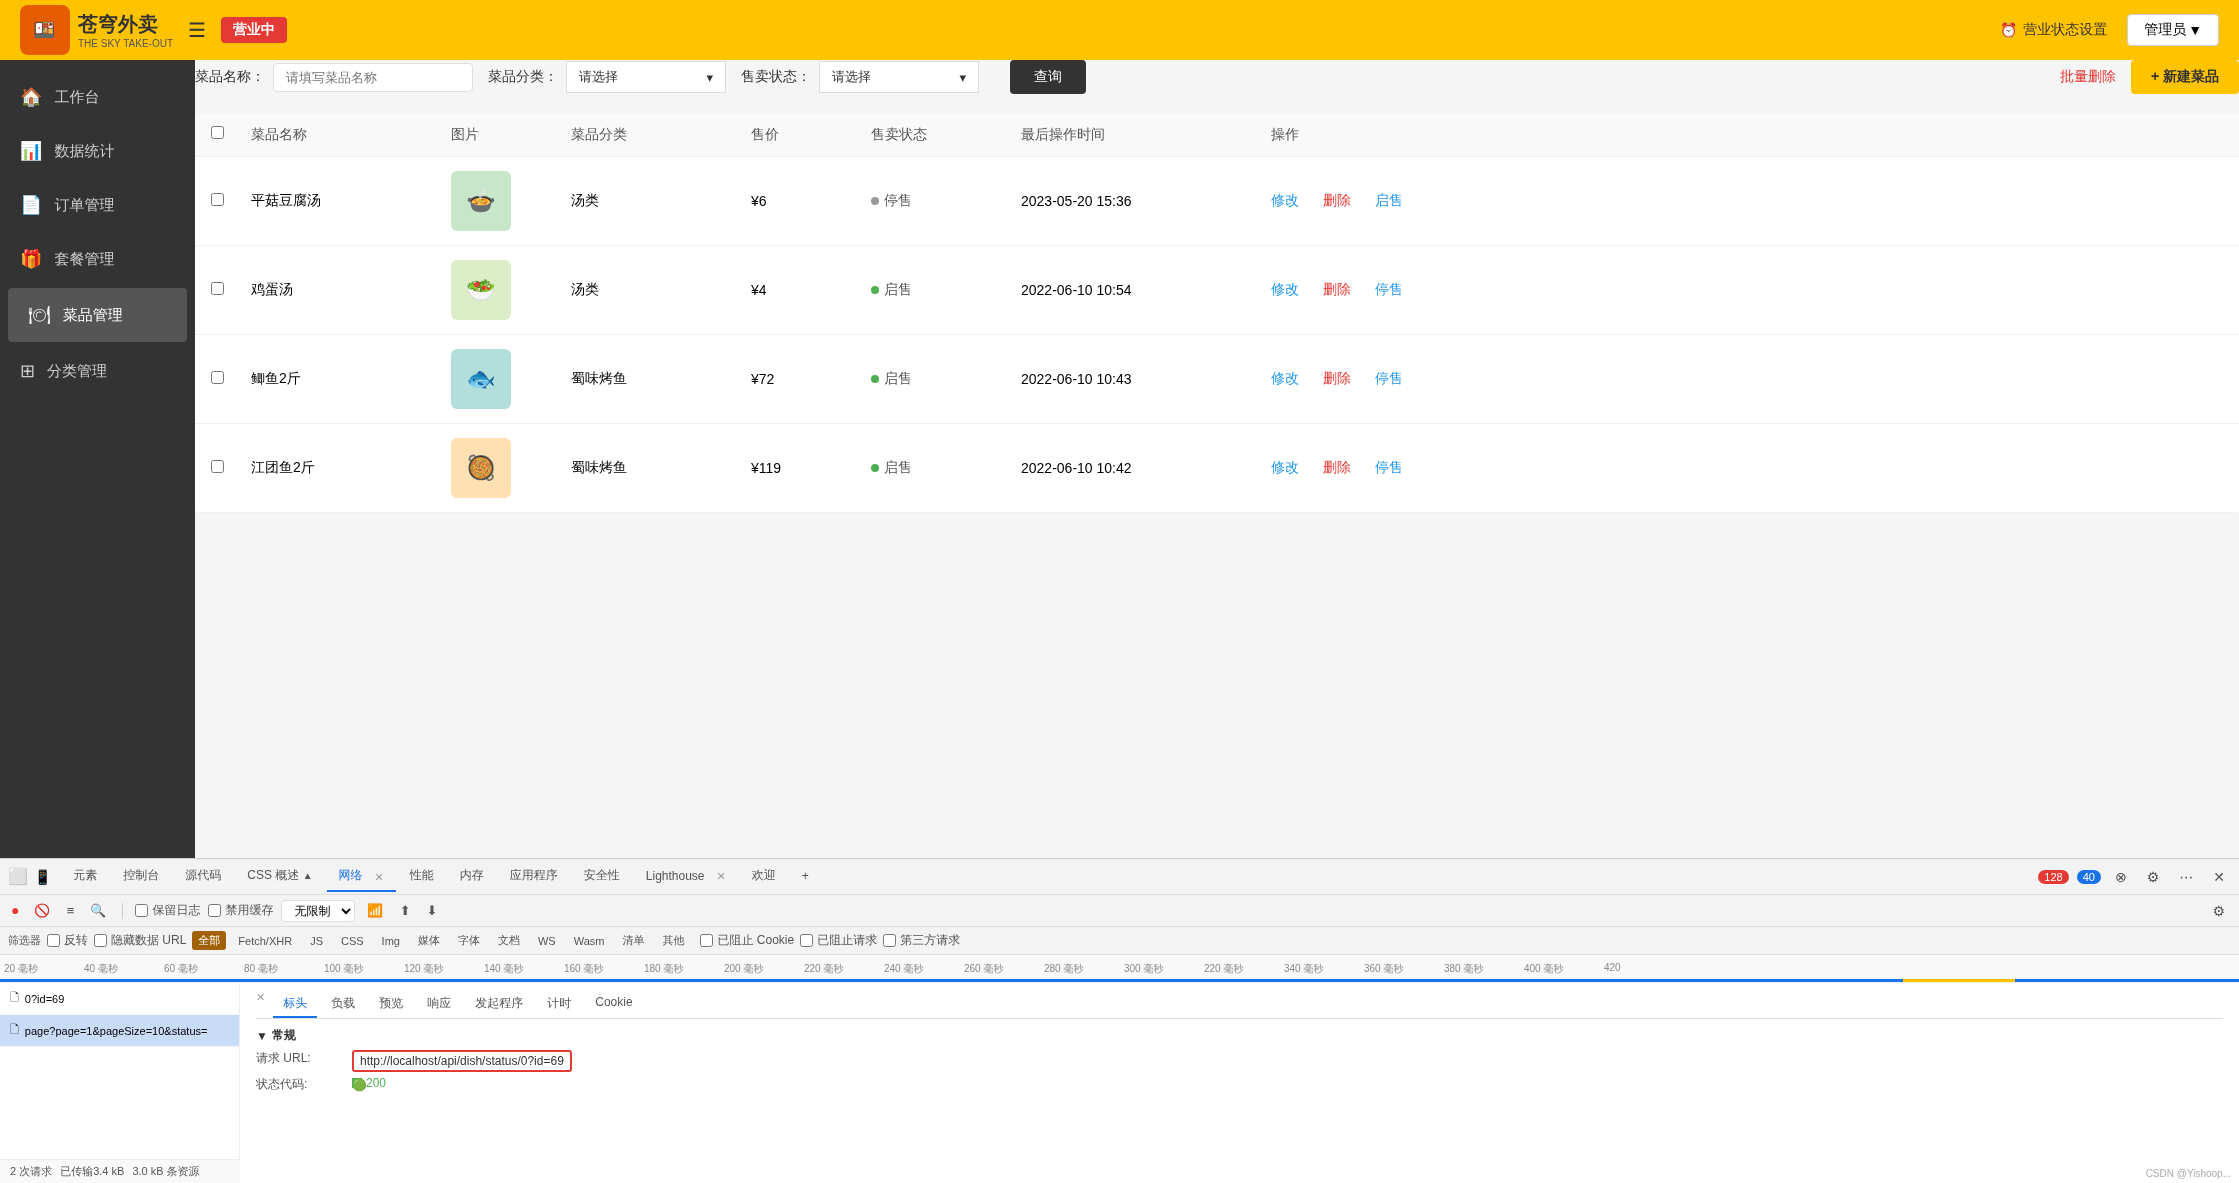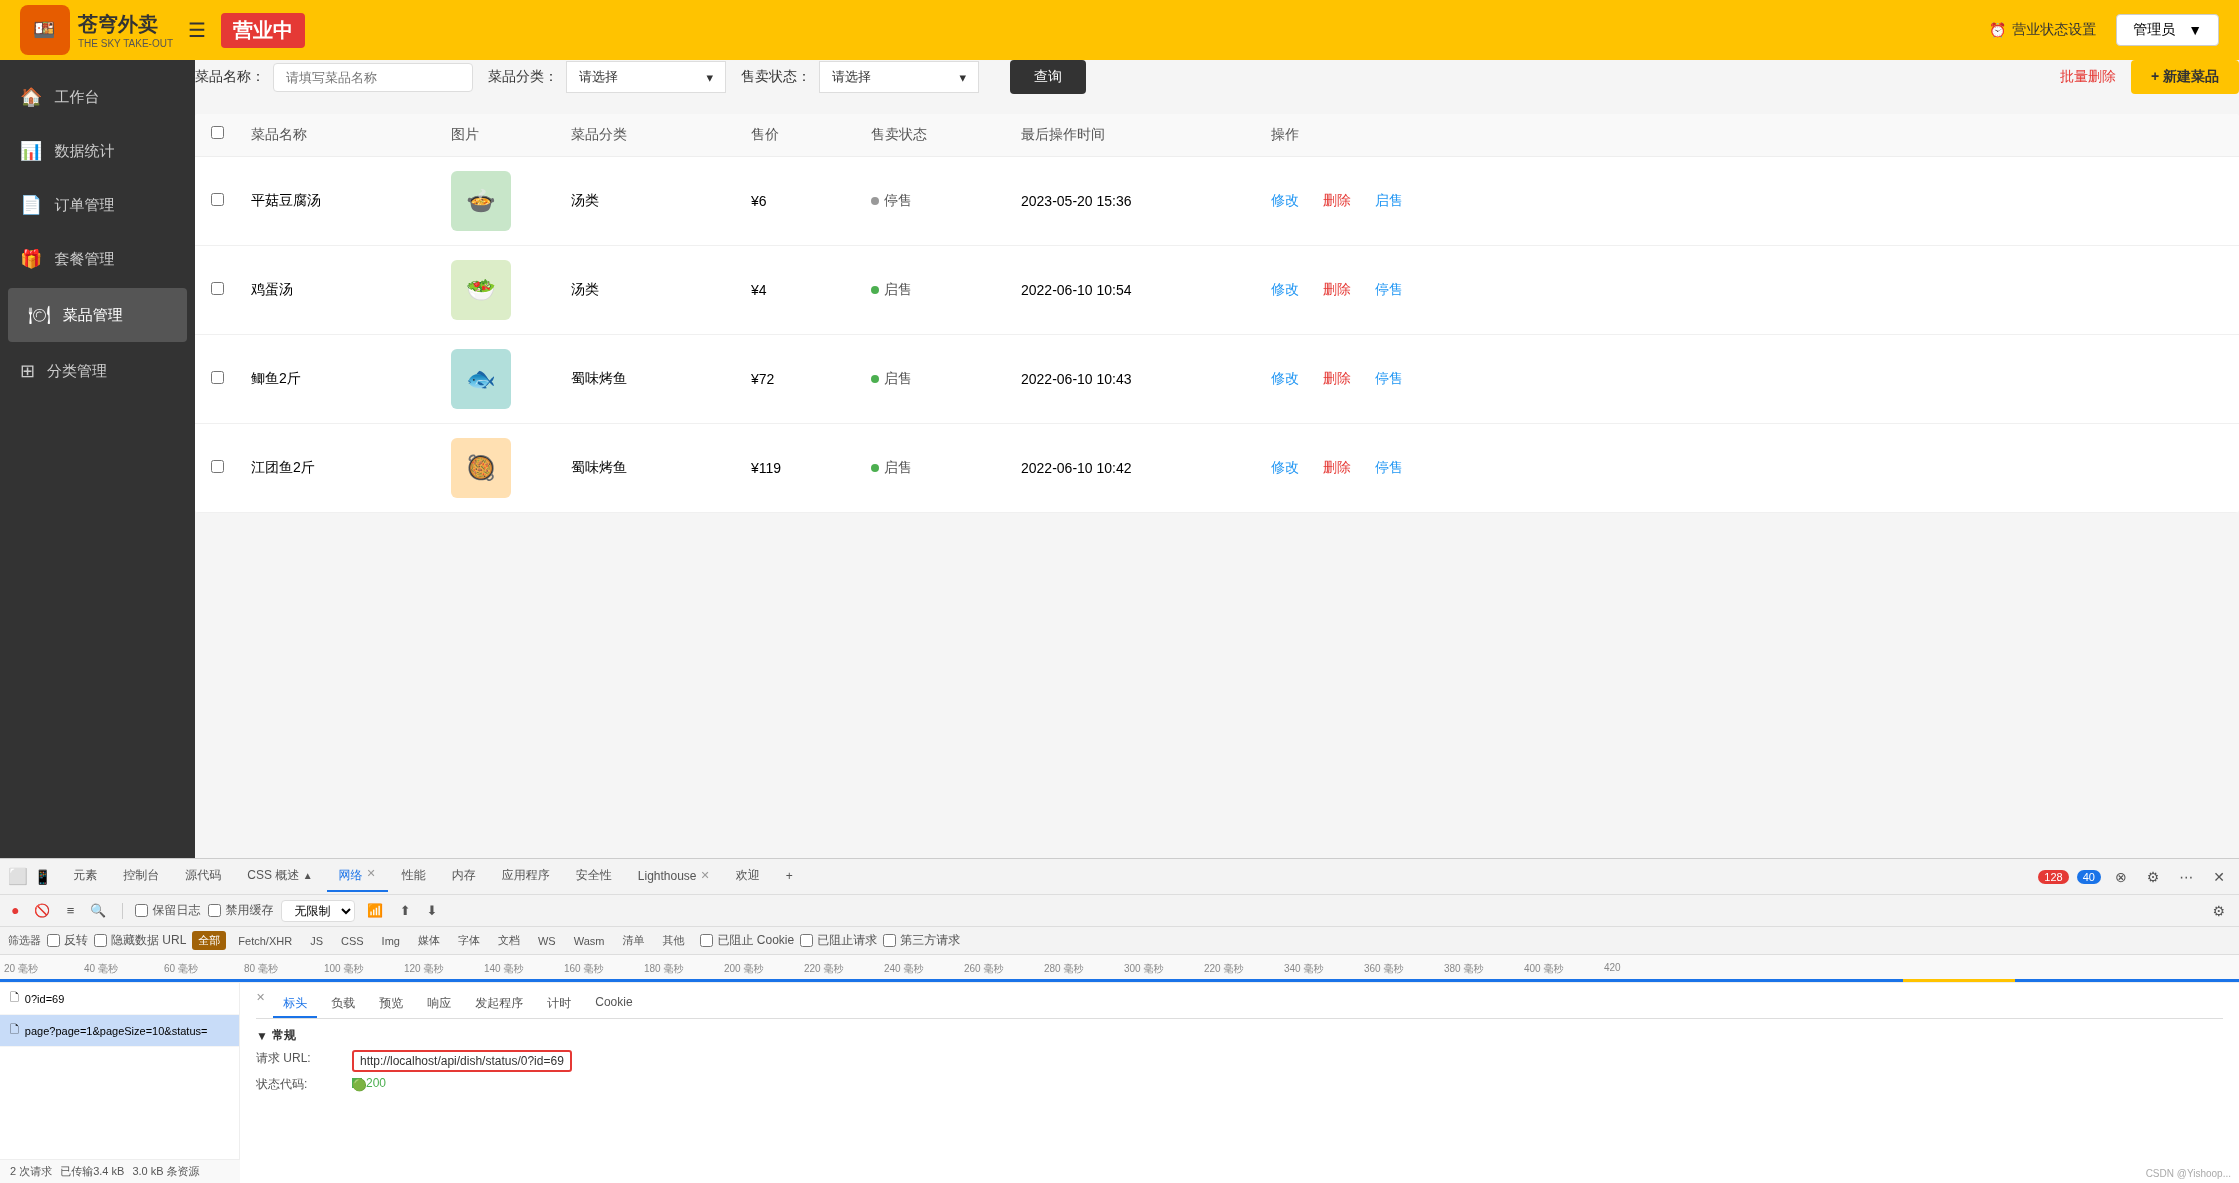--- a/index.html
+++ b/index.html
@@ -17,24 +17,24 @@
       top: 0; left: 0; right: 0;
       z-index: 100;
     }
     .header-left { display: flex; align-items: center; gap: 15px; }
     .logo { display: flex; align-items: center; gap: 8px; }
     .logo-icon { width: 50px; height: 50px; background: #e65c00; border-radius: 8px; display: flex; align-items: center; justify-content: center; color: white; font-size: 18px; font-weight: bold; }
     .logo-text { display: flex; flex-direction: column; }
     .logo-cn { font-size: 20px; font-weight: bold; color: #333; }
     .logo-en { font-size: 10px; color: #555; }
     .menu-icon { font-size: 20px; color: #333; cursor: pointer; }
-    .status-badge { background: #e53935; color: white; padding: 4px 12px; border-radius: 4px; font-size: 20px; font-weight: bold; }
+    .status-badge { background: #e53935; color: white; padding: 4px 12px; border-radius: 4px; font-size: 14px; font-weight: bold; }
     .header-right { display: flex; align-items: center; gap: 20px; }
     .business-status { display: flex; align-items: center; gap: 5px; color: #333; font-size: 14px; cursor: pointer; }
-    .admin-btn { background: #fff; border: 1px solid #ccc; border-radius: 4px; padding: 6px 16px; font-size: 14px; cursor: pointer; display: flex; align-items: center; gap: 13px; }
+    .admin-btn { background: #fff; border: 1px solid #ccc; border-radius: 4px; padding: 6px 16px; font-size: 14px; cursor: pointer; display: flex; align-items: center; gap: 2px; }
 
     
     .layout { display: flex; padding-top: 60px; height: 1183px; }
 
     
     .sidebar { width: 195px; background: #333; min-height: calc(1183px - 60px); padding-top: 10px; flex-shrink: 0; }
     .sidebar-item { display: flex; align-items: center; gap: 12px; padding: 16px 20px; color: #ccc; cursor: pointer; font-size: 15px; }
     .sidebar-item.active { background: #555; color: white; border-radius: 4px; margin: 2px 8px; }
     .sidebar-item .icon { font-size: 18px; }
 
@@ -64,21 +64,21 @@
     .action-delete { color: #e53935; cursor: pointer; }
     .action-toggle { color: #2196F3; cursor: pointer; }
 
     
     .devtools { position: fixed; bottom: 0; left: 0; right: 0; background: #fff; border-top: 1px solid #ccc; }
 
     
     .devtools-tabs { display: flex; align-items: center; background: #f3f3f3; border-bottom: 1px solid #ddd; height: 36px; padding: 0 8px; gap: 2px; }
     .devtools-tab { padding: 6px 12px; font-size: 12px; color: #555; cursor: pointer; border-bottom: 2px solid transparent; white-space: nowrap; }
     .devtools-tab.active { color: #1a73e8; border-bottom: 2px solid #1a73e8; }
-    .devtools-tab.close-tab { display: flex; align-items: flex-start; gap: 4px; }
+    .devtools-tab.close-tab { display: flex; align-items: flex-end; gap: 12px; }
     .tab-close { color: #999; font-size: 11px; cursor: pointer; }
     .devtools-tab-right { margin-left: auto; display: flex; align-items: center; gap: 8px; }
     .badge-red { background: #e53935; color: white; border-radius: 10px; padding: 1px 6px; font-size: 11px; }
     .badge-blue { background: #1a73e8; color: white; border-radius: 10px; padding: 1px 6px; font-size: 11px; }
     .icon-btn { background: none; border: none; cursor: pointer; font-size: 14px; color: #555; padding: 2px 6px; }
 
     
     .devtools-toolbar { display: flex; align-items: center; background: #f3f3f3; border-bottom: 1px solid #ddd; height: 32px; padding: 0 8px; gap: 8px; }
     .toolbar-btn { background: none; border: none; cursor: pointer; font-size: 13px; color: #555; padding: 2px 4px; }
     .toolbar-separator { width: 1px; height: 16px; background: #ccc; margin: 0 4px; }

